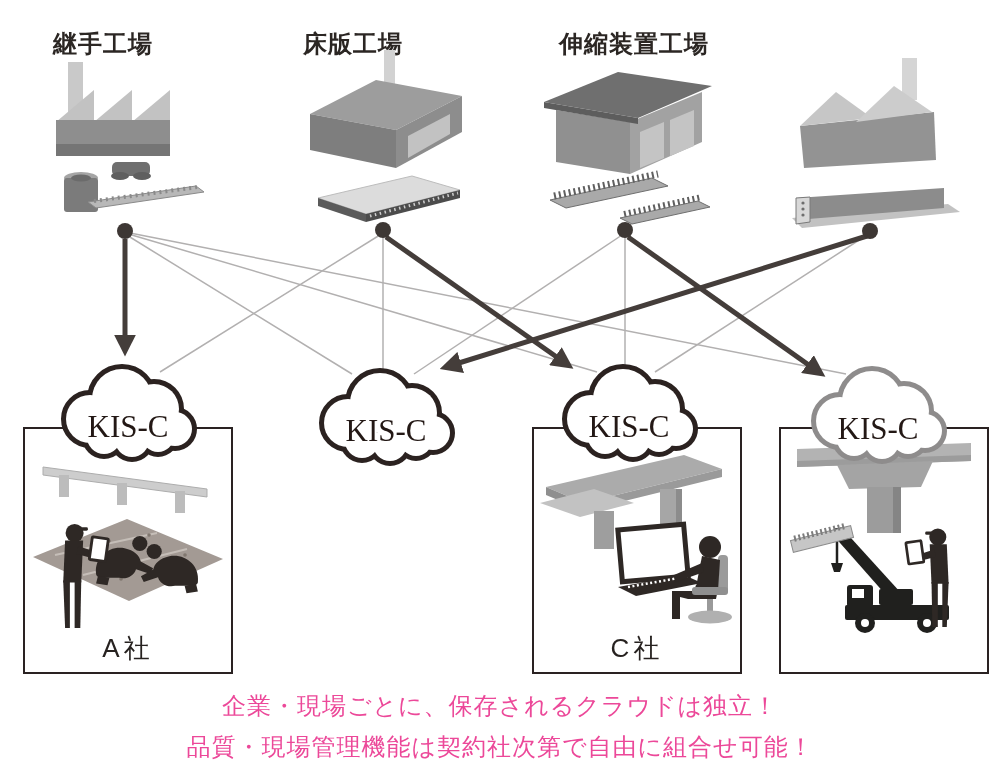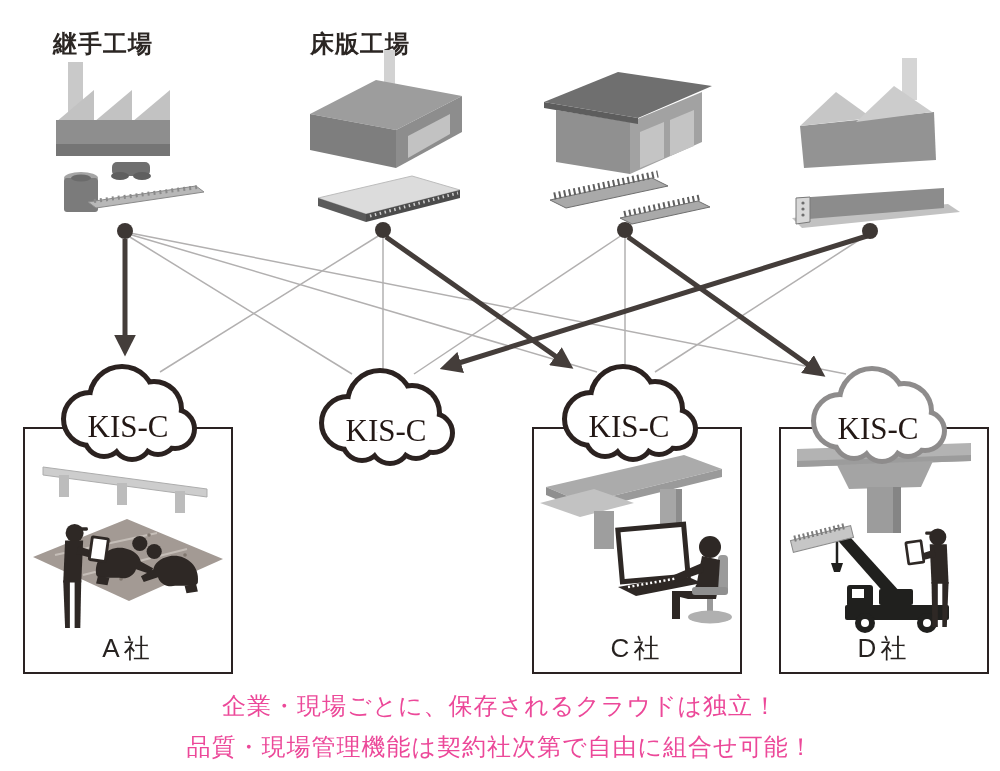--- a/index.html
+++ b/index.html
@@ -21,21 +21,22 @@
   .caption-1{top:690px;}
   .caption-2{top:731px;}
   .cloud-text{font-family:"Liberation Serif","DejaVu Serif",serif;font-size:31px;fill:#231815;}
 </style>
 </head>
 <body>
 
 <div class="canvas">
 
   <div class="factory-label" style="left:28px;top:28px;width:150px;">継手工場</div>
-  <div class="factory-label" style="left:285px;top:28px;width:150px;">床版工場</div>
+  <div class="factory-label" style="left:278px;top:28px;width:150px;">床版工場</div>
+  <div class="factory-label" style="left:549px;top:28px;width:170px;">伸縮装置工場</div>
 
   <svg class="factory-art" style="left:28px;top:50px;" width="190" height="180" viewBox="0 0 190 180">
     <rect x="40" y="12" width="15" height="52" fill="#c9c9c9"></rect>
     <path d="M28,72 L66,40 L66,72 Z M66,72 L104,40 L104,72 Z M104,72 L142,40 L142,72 Z" fill="#c2c2c2"></path>
     <rect x="28" y="70" width="114" height="30" fill="#8e8e8e"></rect>
     <rect x="28" y="94" width="114" height="12" fill="#757575"></rect>
     <ellipse cx="53" cy="128" rx="17" ry="6" fill="#a5a5a5"></ellipse>
     <rect x="36" y="128" width="34" height="34" rx="3" fill="#7b7b7b"></rect>
     <ellipse cx="53" cy="128" rx="10" ry="3.5" fill="#6b6b6b"></ellipse>
     <rect x="84" y="112" width="38" height="14" rx="5" fill="#6f6f6f"></rect>
@@ -198,21 +199,20 @@
       <path d="M16,20 L190,14 L190,32 L16,38 Z" fill="#b3b3b3"></path>
       <path d="M16,32 L190,26 L190,32 L16,38 Z" fill="#9c9c9c"></path>
       <path d="M56,36 L152,32 L140,58 L68,60 Z" fill="#a4a4a4"></path>
       <rect x="86" y="58" width="34" height="46" fill="#9c9c9c"></rect>
       <rect x="112" y="58" width="8" height="46" fill="#858585"></rect>
       <use href="#crane" transform="translate(116,150)"></use>
       <rect x="10" y="104" width="62" height="12" fill="#c6c6c6" stroke="#8a8a8a" stroke-width="1" transform="rotate(-14 41 110)"></rect>
       <line x1="14" y1="103" x2="68" y2="103" stroke="#7d7d7d" stroke-width="6" stroke-dasharray="2 2.5" transform="rotate(-14 41 110)"></line>
       <use href="#worker" transform="translate(164,108) scale(-0.9,0.9)"></use>
     </svg>
-    <div class="company-label">D社</div>
   </div>
 
   <svg class="clouds-layer" width="1000" height="480" viewBox="0 0 1000 480">
     <defs>
       <g id="cloudShape">
         <circle cx="36" cy="62" r="24"></circle>
           <circle cx="68" cy="42" r="30"></circle>
         <circle cx="100" cy="52" r="25"></circle>
           <circle cx="121" cy="72" r="17"></circle>
         <circle cx="50" cy="80" r="17"></circle>

